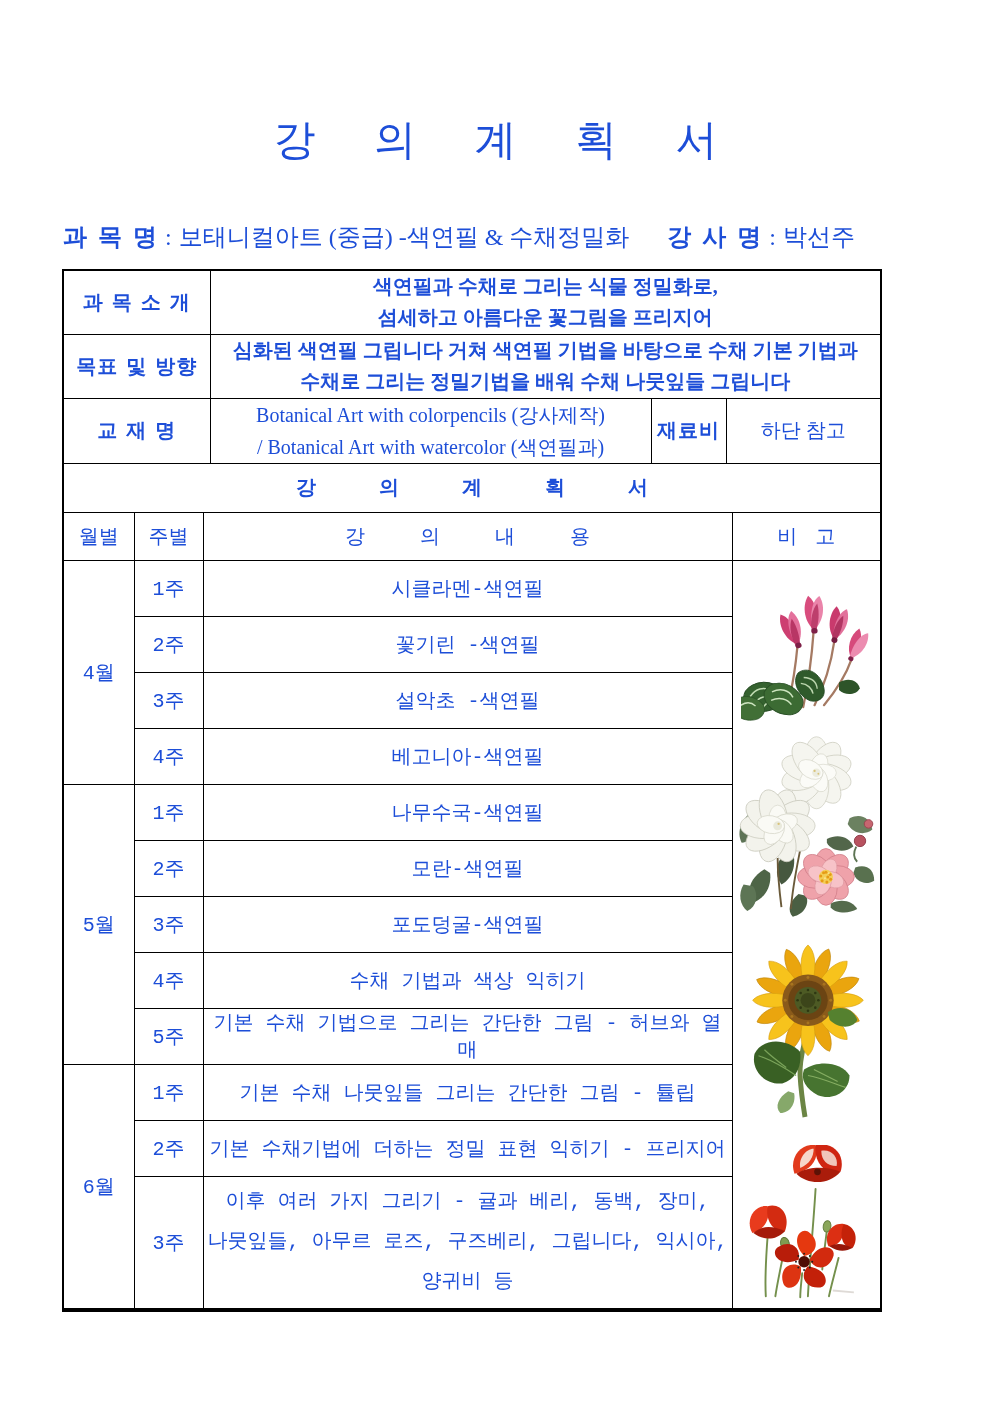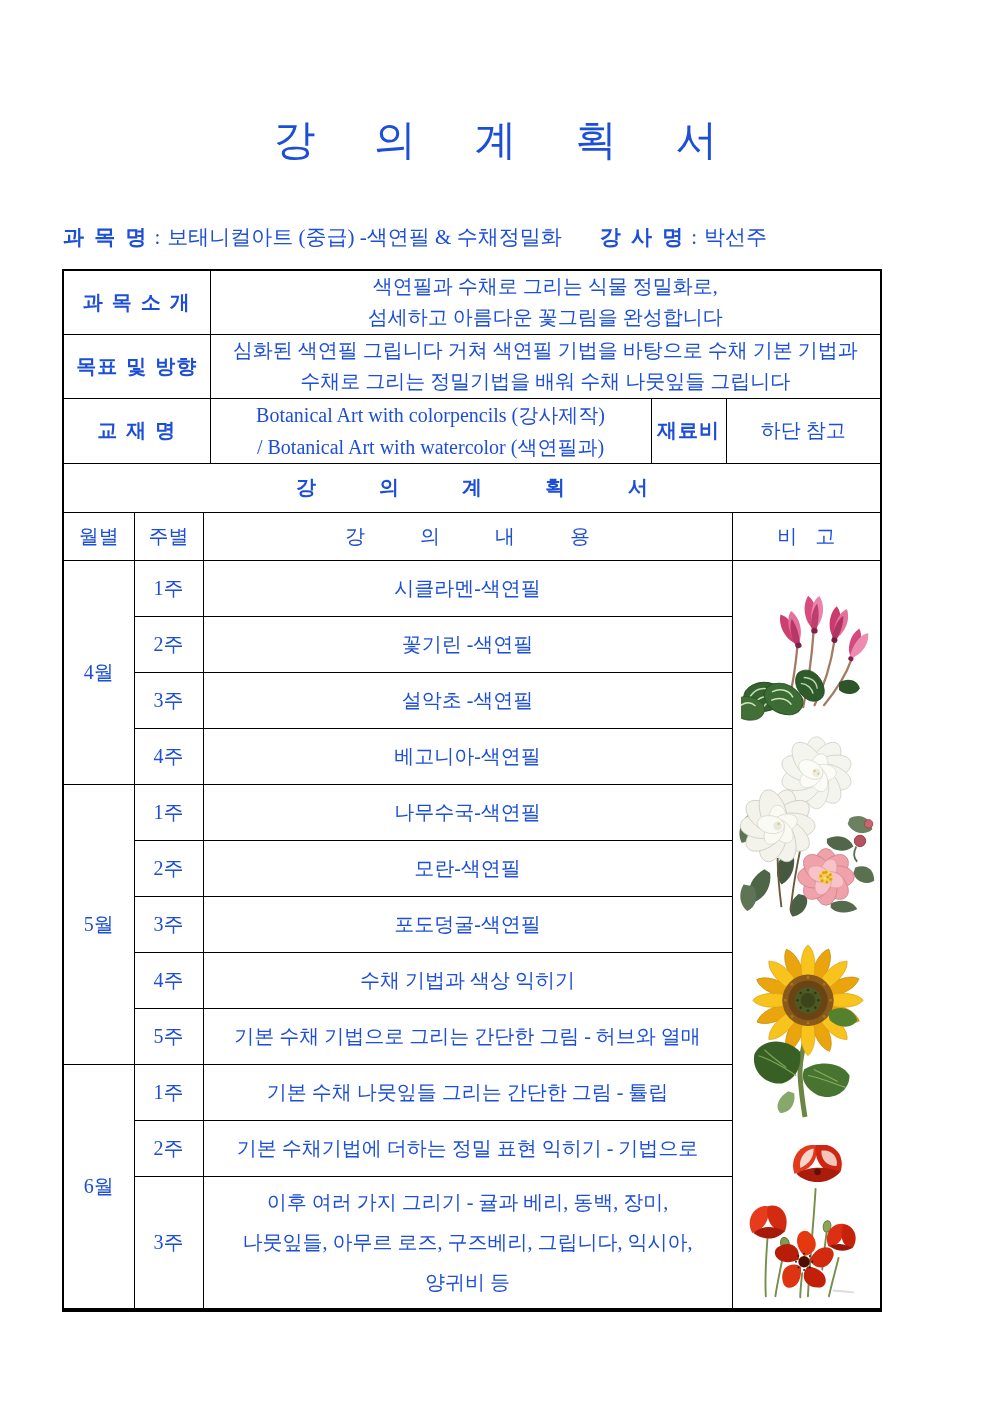--- a/index.html
+++ b/index.html
@@ -9,47 +9,47 @@
     overflow:hidden;
     margin-top:16px;
   }
   .title {
     position:absolute; top:98px; left:0; width:992px; text-align:center;
     font-size:42px; line-height:52px; word-spacing:46px; letter-spacing:1px;
     font-weight:normal; white-space:pre;
   }
   .subject-line {
     position:absolute; top:206px; left:63px; width:900px;
-    font-size:21px; line-height:30px; white-space:nowrap;
+    font-size:24px; line-height:30px; white-space:nowrap;
   }
   .subject-line .lbl { font-weight:bold; word-spacing:3px; letter-spacing:1px; }
   .subject-line .sep { padding:0 7px; }
   .subject-line .inst-gap { margin-left:38px; }
 
   table.doc {
     position:absolute; top:253px; left:62px; width:818px;
     border-collapse:collapse; table-layout:fixed;
     border:2px solid #000; border-bottom:4px solid #000;
   }
   table.doc td {
     border:1px solid #000; text-align:center; vertical-align:middle;
     padding:0; font-size:20px; overflow:hidden;
   }
   .r64{height:64px} .r65{height:65px} .r49{height:49px} .r48{height:48px}
   .r56{height:56px} .r134{height:134px}
 
   .lblcell { font-weight:bold; font-size:21px; word-spacing:2px; letter-spacing:1px; }
-  .two-line div { line-height:31px; }
+  .two-line div { line-height:31px;font-weight:bold; }
   .books { text-align:left; padding-left:12px; }
   .books div { line-height:32px; }
   .banner { font-weight:bold; font-size:23px; word-spacing:58px; white-space:pre; }
   .hdr { font-weight:normal; font-size:21px; }
   .hdr-content { word-spacing:50px; white-space:pre; }
   .hdr-note { word-spacing:13px; white-space:pre; }
-  .wk, .mon, .content-cell { font-size:20px; }
+  .wk, .mon, .content-cell { font-size:20px;font-family:Liberation Mono, monospace; }
   .multi3 div { line-height:40px; }
 
   td.note-cell { position:relative; padding:0; }
   .illus { position:absolute; margin:0; line-height:0; }
   .illus-cyclamen  { top:33px;  left:8px;  }
   .illus-peonies   { top:166px; left:3px;  }
   .illus-sunflower { top:380px; left:13px; }
   .illus-poppies   { top:584px; left:6px;  }
 </style>
 </head>
@@ -71,21 +71,21 @@
       <col style="width:441px">
         <col style="width:75px">
         <col style="width:6px">
       <col style="width:149px">
     </colgroup>
     <tbody>
       <tr class="r64">
         <td colspan="3" class="lblcell">과 목 소 개</td>
         <td colspan="4" class="two-line">
           <div>색연필과 수채로 그리는 식물 정밀화로,</div>
-          <div>섬세하고 아름다운 꽃그림을 완성합니다</div>
+          <div>섬세하고 아름다운 꽃그림을 프리지어</div>
         </td>
       </tr>
       <tr class="r64">
         <td colspan="3" class="lblcell">목표 및 방향</td>
         <td colspan="4" class="two-line">
           <div>심화된 색연필 그립니다 거쳐 색연필 기법을 바탕으로 수채 기본 기법과</div>
           <div>수채로 그리는 정밀기법을 배워 수채 나뭇잎들 그립니다</div>
         </td>
       </tr>
       <tr class="r65">
@@ -420,21 +420,21 @@
         <td colspan="4" class="content-cell">기본 수채 기법으로 그리는 간단한 그림 - 허브와 열매</td>
       </tr>
 
       <tr class="r56">
         <td rowspan="3" class="mon">6월</td>
         <td class="wk">1주</td>
         <td colspan="4" class="content-cell">기본 수채 나뭇잎들 그리는 간단한 그림 - 튤립</td>
       </tr>
       <tr class="r56">
         <td class="wk">2주</td>
-        <td colspan="4" class="content-cell">기본 수채기법에 더하는 정밀 표현 익히기 - 기법으로</td>
+        <td colspan="4" class="content-cell">기본 수채기법에 더하는 정밀 표현 익히기 - 프리지어</td>
       </tr>
       <tr class="r134">
         <td class="wk">3주</td>
         <td colspan="4" class="content-cell multi3">
           <div>이후 여러 가지 그리기 - 귤과 베리, 동백, 장미,</div>
           <div>나뭇잎들, 아무르 로즈, 구즈베리, 그립니다, 익시아,</div>
           <div>양귀비 등</div>
         </td>
       </tr>
     </tbody>

